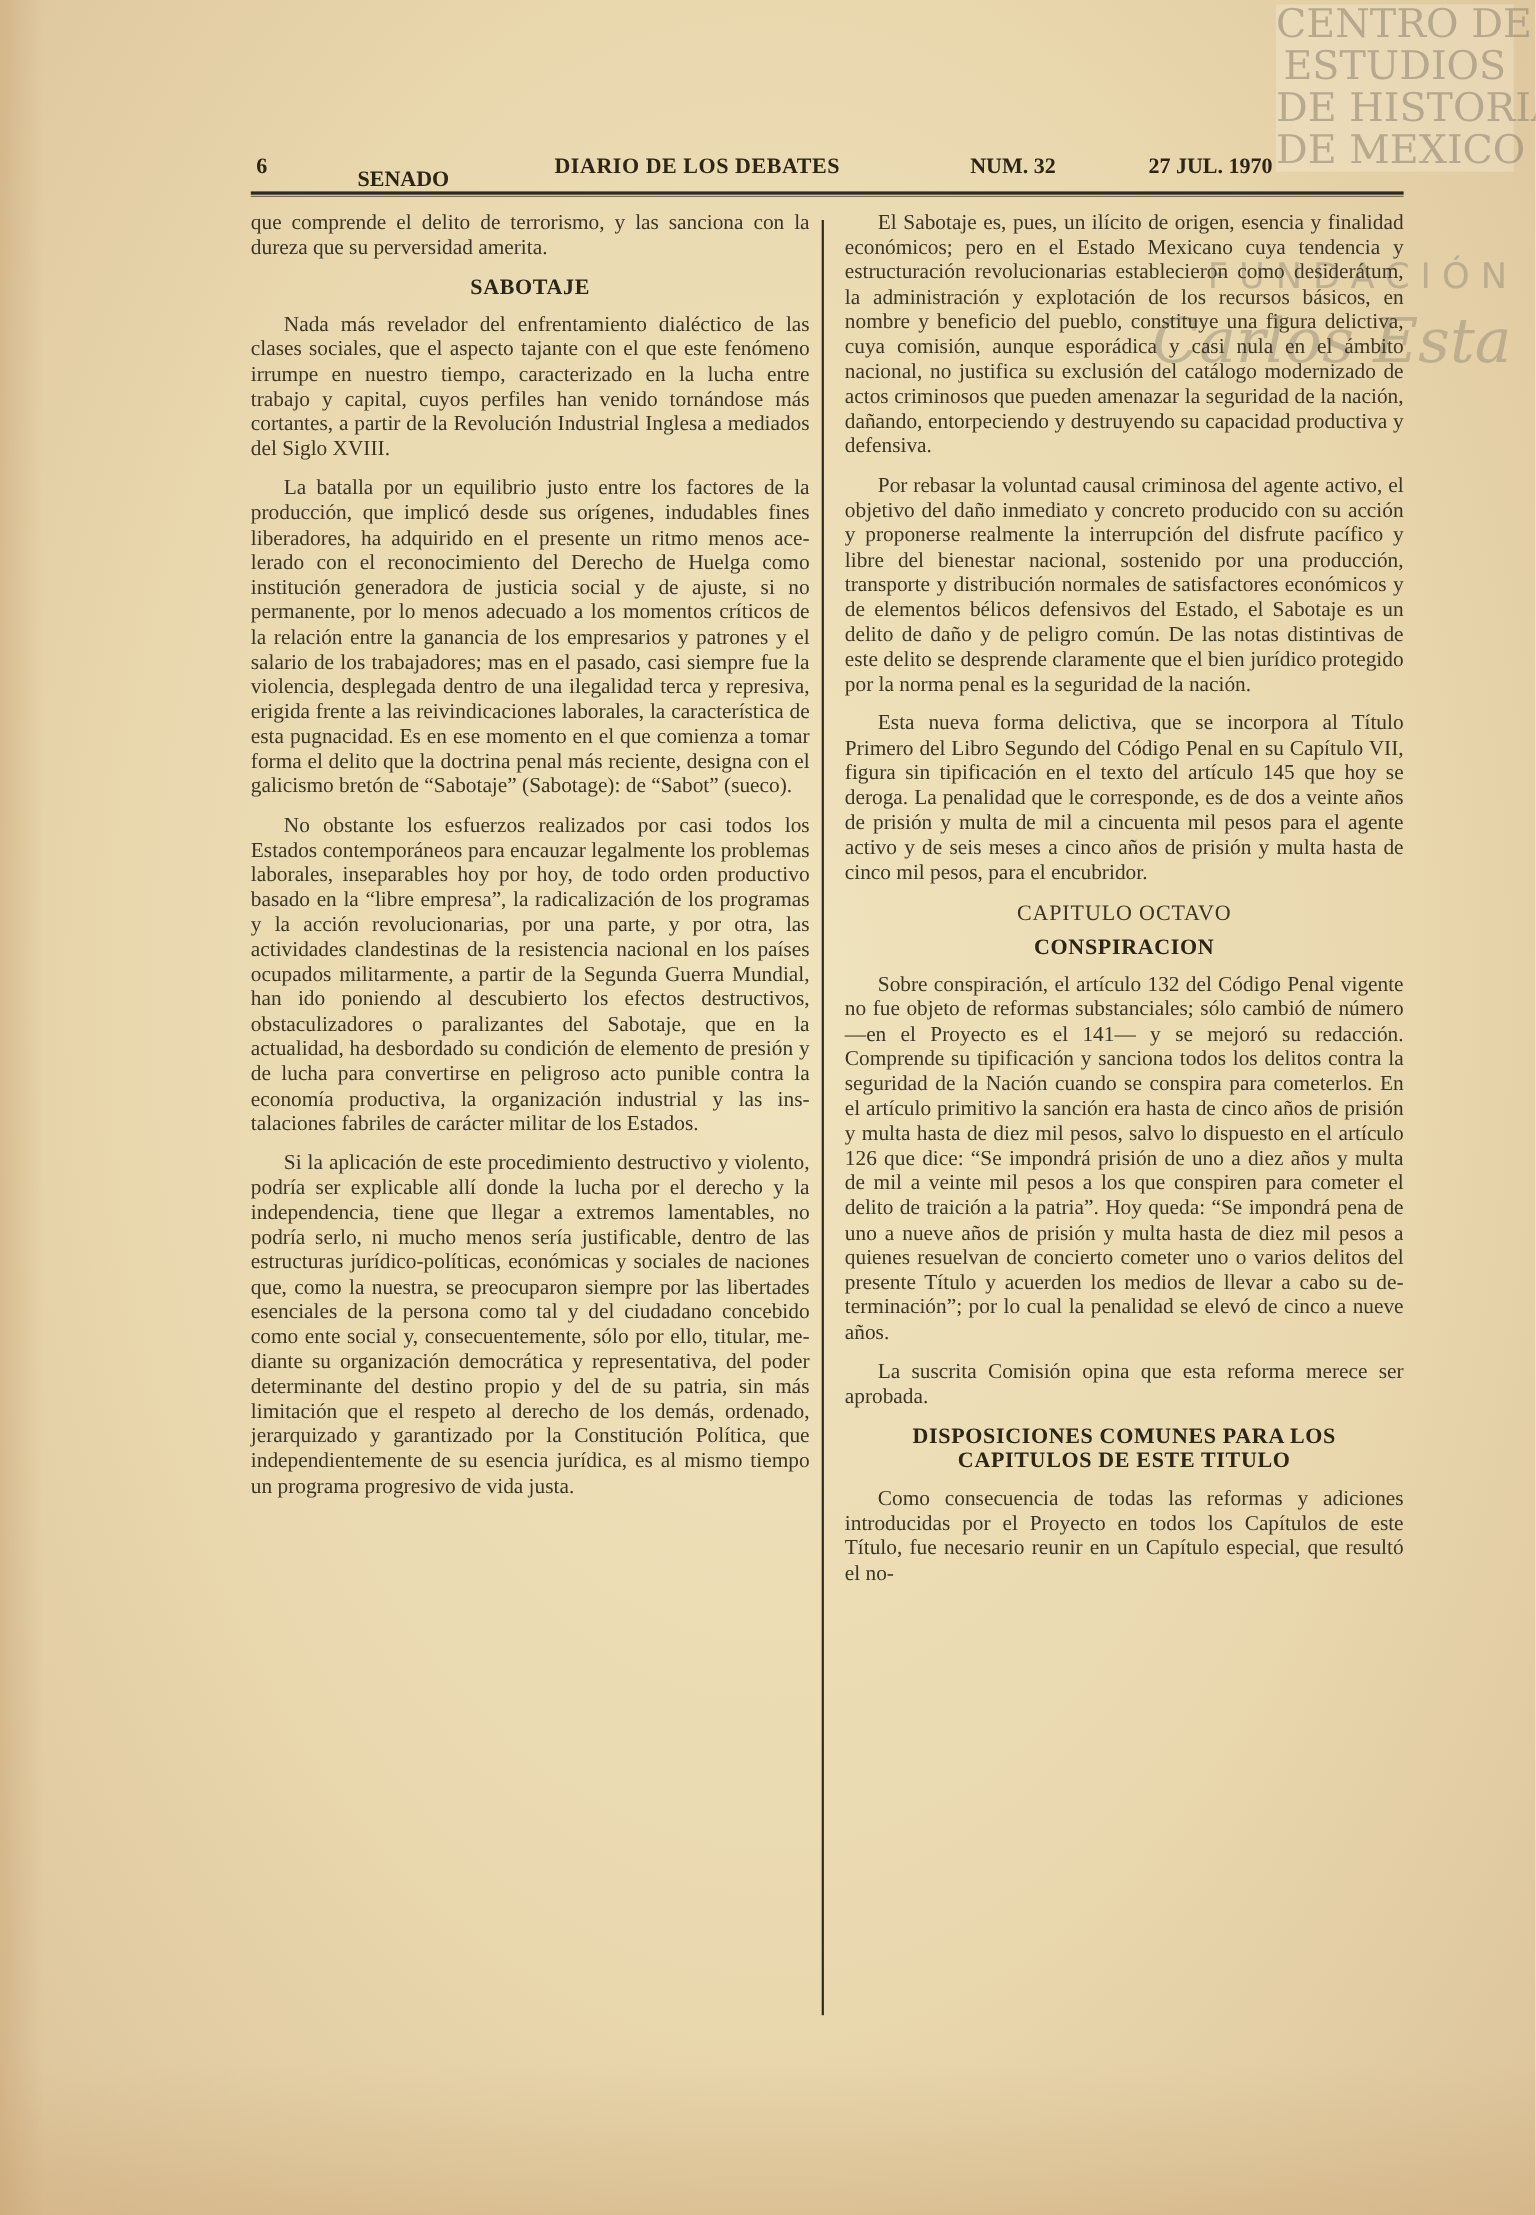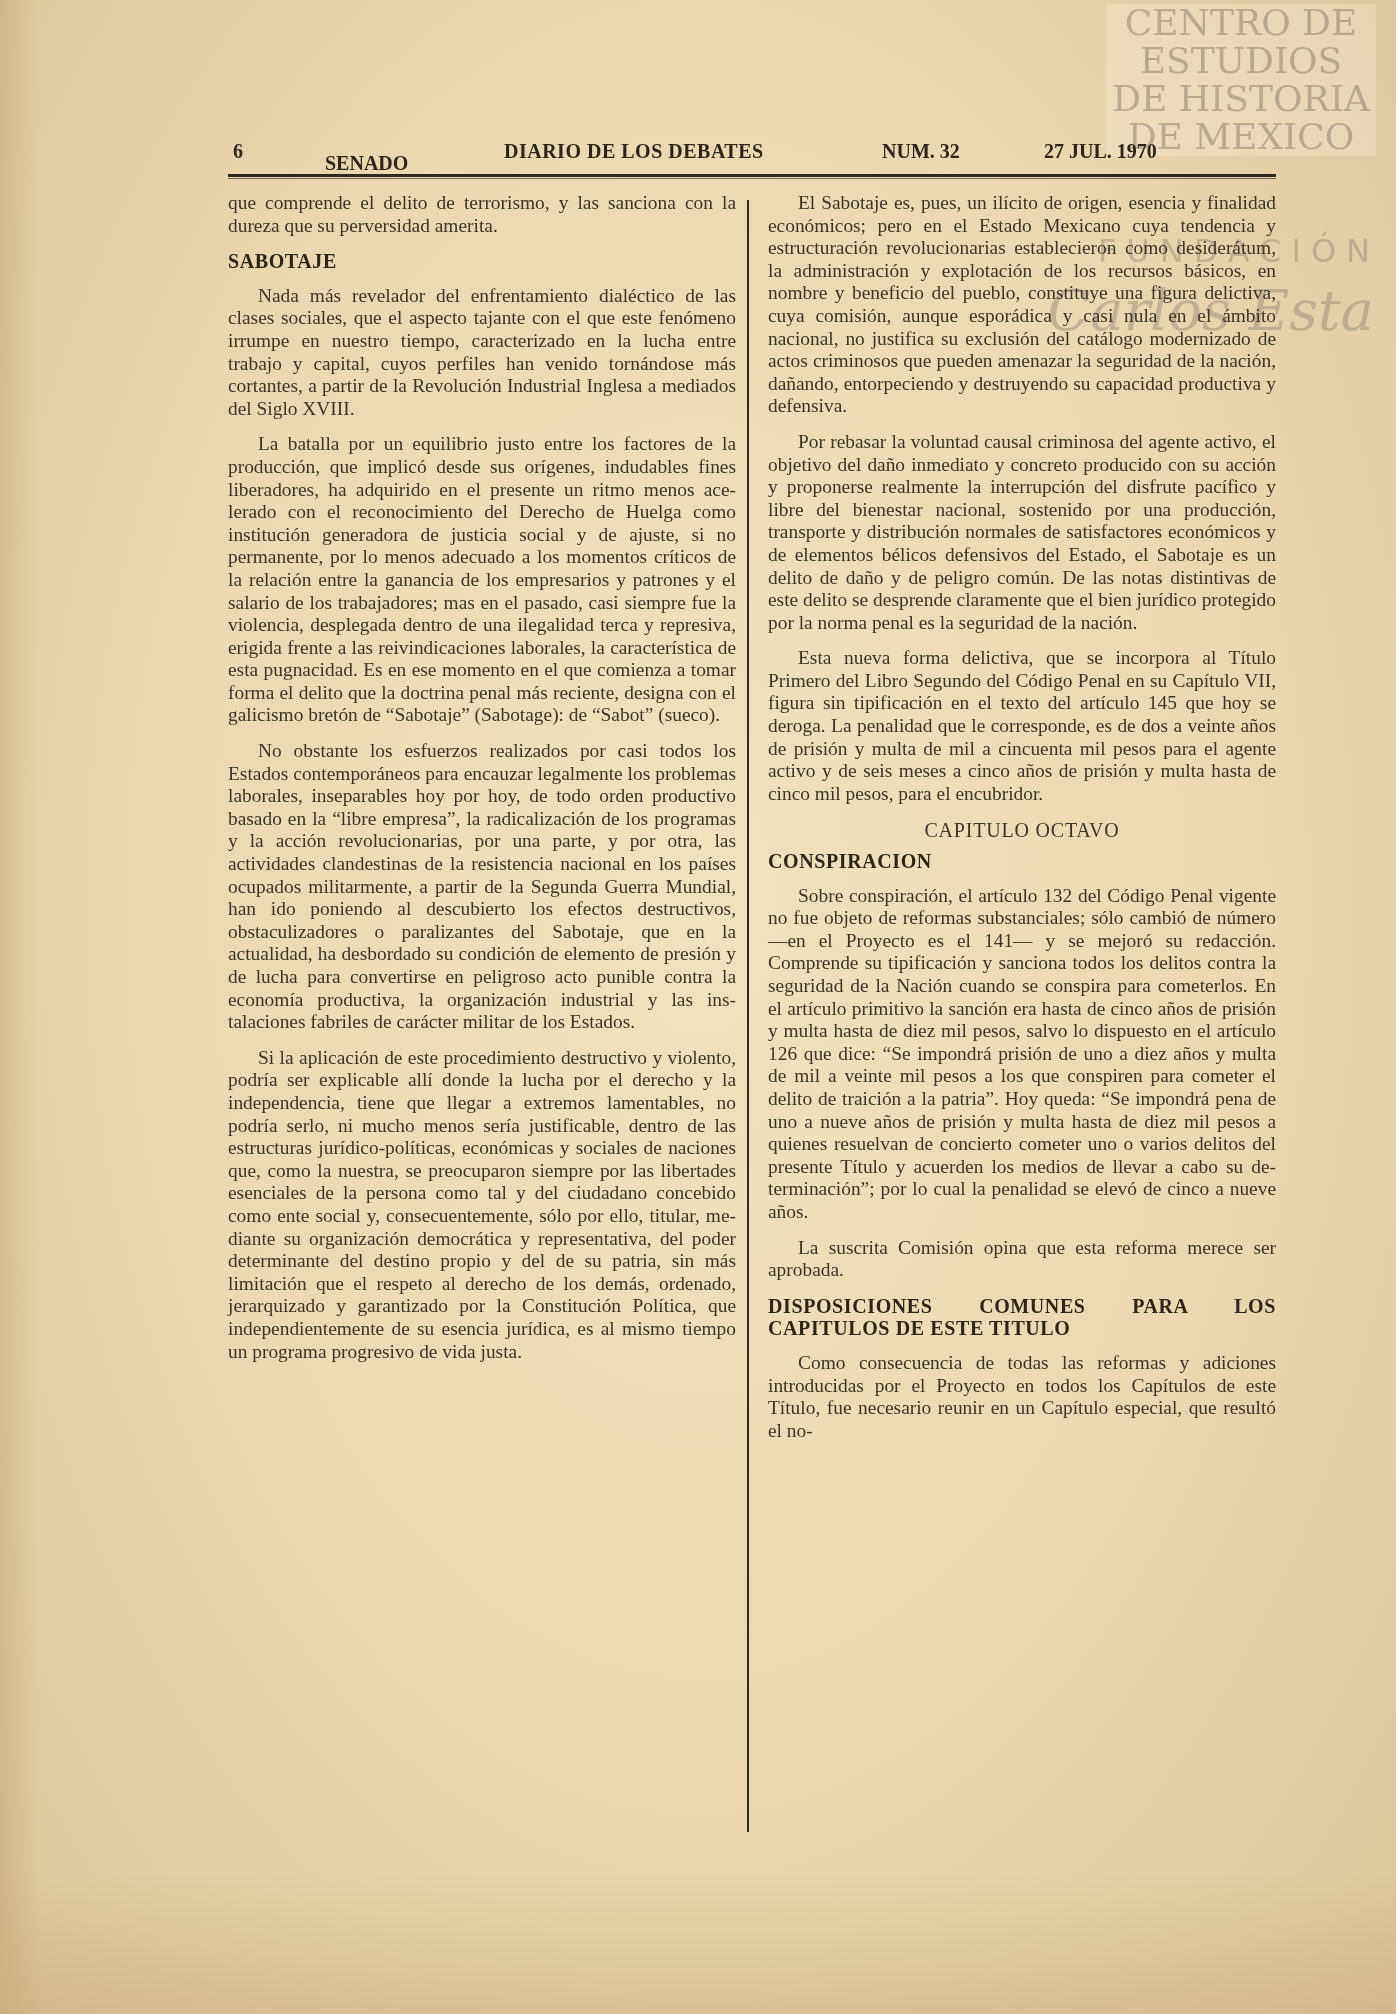--- a/index.html
+++ b/index.html
@@ -9,21 +9,21 @@
       radial-gradient(ellipse at 50% 45%, #efe3bd 0%, #ead9b0 55%, #dcc39a 100%);
     font-family:"Liberation Serif","DejaVu Serif",serif;
     color:#3a3527;
   }
   .page { position:absolute; left:0; top:0; width:1396px; height:2014px; }
   .edge-left { position:absolute; left:0; top:0; width:40px; height:2014px;
     background:linear-gradient(to right, rgba(190,150,100,0.35), rgba(190,150,100,0)); }
   .edge-bottom { position:absolute; left:0; bottom:0; width:1396px; height:140px;
     background:linear-gradient(to top, rgba(200,160,110,0.35), rgba(200,160,110,0)); }
 
-  .watermark { position:absolute; right:20px; top:4px; width:270px; text-align:center;
+  .watermark { position:absolute; right:20px; top:4px; width:216px; text-align:center;
     font-family:"DejaVu Serif","Liberation Serif",serif; color:rgba(140,130,110,0.55);
     font-size:36px; line-height:38px; letter-spacing:0px; background:rgba(245,238,215,0.35); }
   .watermark div { white-space:nowrap; }
   .wm-fund { position:absolute; right:16px; top:232px; font-family:"DejaVu Sans","Liberation Sans",sans-serif;
     font-size:32px; letter-spacing:10px; color:rgba(150,140,120,0.5); }
   .wm-slim { position:absolute; right:22px; top:278px; font-family:"DejaVu Serif",serif; font-style:italic;
     font-size:56px; color:rgba(150,140,120,0.5); }
 
   .header { position:absolute; left:228px; top:140px; width:1050px; height:30px;
     font-family:"Liberation Serif",serif; font-weight:bold; font-size:20px; color:#2b2618; }
@@ -35,21 +35,21 @@
 
   .divider { position:absolute; left:747px; top:200px; width:2px; height:1632px; background:#2e2a1d; }
 
   .col { position:absolute; top:192px; width:508px; font-size:19.4px; line-height:22.6px;
     text-align:justify; hyphens:manual; }
   .col-left { left:228px; }
   .col-right { left:768px; width:508px; }
   .col p { margin:0 0 13px 0; text-indent:30px; }
   .col p.noindent { text-indent:0; }
   .ch-title { text-align:center; font-size:20px; letter-spacing:0.8px; margin:14px 0 8px 0; }
-  .ch-sub { font-weight:bold; font-size:20px; letter-spacing:0.6px; margin:0 0 12px 0; color:#2b2618; }
+  .ch-sub { text-align:center; font-weight:bold; font-size:20px; letter-spacing:0.6px; margin:0 0 12px 0; color:#2b2618; }
 </style>
 </head>
 <body>
 
 <div class="page">
   <div class="edge-left"></div>
   <div class="edge-bottom"></div>
 
   <div class="watermark">
     <div>CENTRO DE</div>

